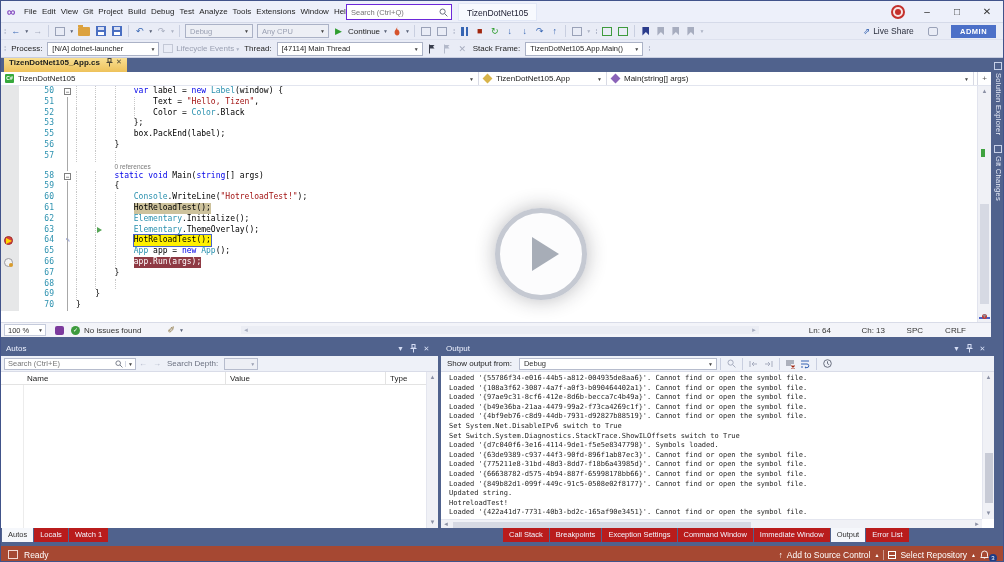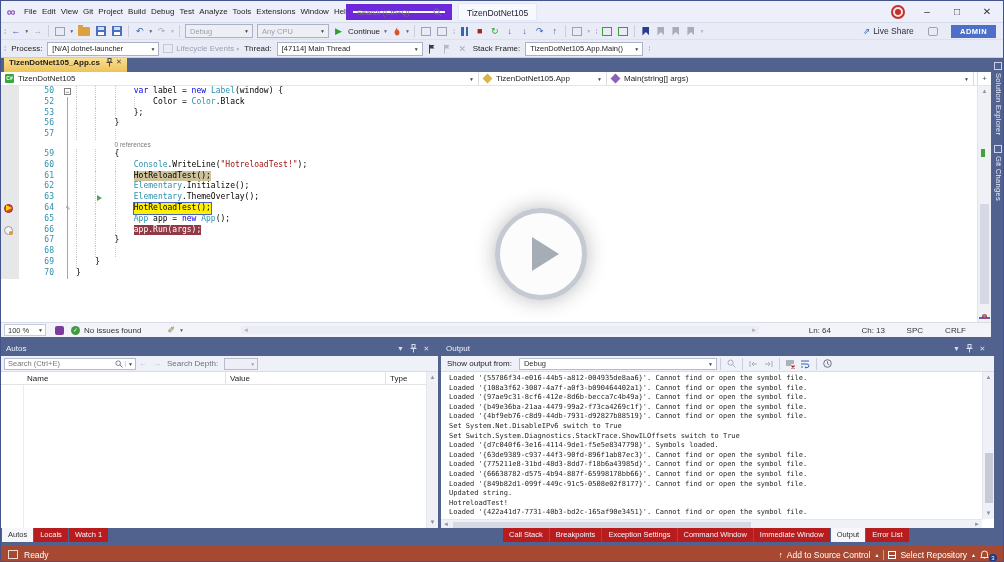--- a/index.html
+++ b/index.html
@@ -4,21 +4,21 @@
 <style>
   *{margin:0;padding:0;box-sizing:border-box}
   html,body{width:1004px;height:562px;background:#2b3a5e;font-family:"Liberation Sans","DejaVu Sans",sans-serif}
   .vs{position:relative;width:1004px;height:562px;background:#50628D;overflow:hidden;border:1px solid #41538A}
 
   
   .titlebar{position:absolute;left:0;top:0;width:100%;height:22px;background:#EDF0FA;border-bottom:1px solid #D5DAE9;display:flex;align-items:center}
   .vslogo{color:#8247BF;font-size:12px;font-weight:bold;margin:0 6px;line-height:22px}
   .menubar{display:flex;height:100%}
   .menu-item{font-size:8px;color:#1E1E1E;padding:0 2.5px;line-height:22px}
-  .qsearch{position:absolute;left:345px;top:3px;width:106px;height:16px;background:#fff;border:7px solid #6d28d9;display:flex;align-items:center}
+  .qsearch{position:absolute;left:345px;top:3px;width:106px;height:16px;background:#fff;border:1px solid #6d28d9;display:flex;align-items:center}
   .qsearch input{flex:1;border:none;outline:none;font-size:7.5px;color:#555;padding-left:4px;min-width:0;background:transparent;font-family:"Liberation Sans",sans-serif}
   .qsearch .mag{margin-right:3px;display:flex}
   .wtitle{position:absolute;left:457px;top:2px;height:18px;line-height:18px;padding:0 8px;font-size:8.5px;color:#1A1A2E;background:#F7F9FE;border:1px solid #E1E7F6}
   .rec{position:absolute;left:890px;top:4px;width:14px;height:14px;border:2px solid #C4302B;border-radius:50%;background:#F7E6E5;display:flex;align-items:center;justify-content:center}
   .rec i{width:6px;height:6px;background:#C4302B;border-radius:50%}
   .wbtn{position:absolute;top:0;width:28px;height:21px;text-align:center;line-height:21px;font-size:10px;color:#333}
   .wmin{left:912px}.wmax{left:942px}.wclose{left:972px}
 
   
   .toolbar{position:absolute;left:0;width:100%;background:#E9ECF6;display:flex;align-items:center;font-size:8px;color:#333}
@@ -374,30 +374,33 @@
       <span class="ci meth"></span>
       <span class="cl">Main(string[] args)</span>
       <span class="dd">▼</span>
     </div>
     <div class="splitbtn">+</div>
   </div>
 
   <div class="code-area">
     <div>
         <div class="code-row"><span class="g"></span><span class="n">50</span><span class="f"><i class="foldbox">−</i></span><span class="tc"><i class="ind"></i><i class="ind"></i><i class="ind"></i><span class="sk">var</span><span class="sp"> label = </span><span class="sk">new</span><span class="st"> Label</span><span class="sp">(window) {</span></span></div>
+        <div class="code-row"><span class="g"></span><span class="n">51</span><span class="f fline"></span><span class="tc"><i class="ind"></i><i class="ind"></i><i class="ind"></i><i class="ind"></i><span class="sp">Text = </span><span class="ss">"Hello, Tizen"</span><span class="sp">,</span></span></div>
         <div class="code-row"><span class="g"></span><span class="n">52</span><span class="f fline"></span><span class="tc"><i class="ind"></i><i class="ind"></i><i class="ind"></i><i class="ind"></i><span class="sp">Color = </span><span class="st">Color</span><span class="sp">.Black</span></span></div>
         <div class="code-row"><span class="g"></span><span class="n">53</span><span class="f fline"></span><span class="tc"><i class="ind"></i><i class="ind"></i><i class="ind"></i><span class="sp">};</span></span></div>
+        <div class="code-row"><span class="g"></span><span class="n">55</span><span class="f fline"></span><span class="tc"><i class="ind"></i><i class="ind"></i><i class="ind"></i><span class="sp">box.PackEnd(label);</span></span></div>
         <div class="code-row"><span class="g"></span><span class="n">56</span><span class="f fline"></span><span class="tc"><i class="ind"></i><i class="ind"></i><span class="sp">}</span></span></div>
         <div class="code-row"><span class="g"></span><span class="n">57</span><span class="f fline"></span><span class="tc"><i class="ind"></i><i class="ind"></i><i class="ind"></i></span></div>
         <div class="codelens-row">
           <span class="g"></span>
           <span class="n"></span>
           <span class="f fline"></span>
           <span class="cltext">0 references</span>
         </div>
+        <div class="code-row"><span class="g"></span><span class="n">58</span><span class="f"><i class="foldbox">−</i></span><span class="tc"><i class="ind"></i><i class="ind"></i><span class="sk">static void</span><span class="sp"> Main(</span><span class="sk">string</span><span class="sp">[] args)</span></span></div>
         <div class="code-row"><span class="g"></span><span class="n">59</span><span class="f fline"></span><span class="tc"><i class="ind"></i><i class="ind"></i><span class="sp">{</span></span></div>
         <div class="code-row"><span class="g"></span><span class="n">60</span><span class="f fline"></span><span class="tc"><i class="ind"></i><i class="ind"></i><i class="ind"></i><span class="st">Console</span><span class="sp">.WriteLine(</span><span class="ss">"HotreloadTest!"</span><span class="sp">);</span></span></div>
         <div class="code-row"><span class="g"></span><span class="n">61</span><span class="f fline"></span><span class="tc"><i class="ind"></i><i class="ind"></i><i class="ind"></i><span class="hl hl-ref"><span class="sp">HotReloadTest();</span></span></span></div>
         <div class="code-row"><span class="g"></span><span class="n">62</span><span class="f fline"></span><span class="tc"><i class="ind"></i><i class="ind"></i><i class="ind"></i><span class="st">Elementary</span><span class="sp">.Initialize();</span></span></div>
         <div class="code-row"><span class="g"></span><span class="n">63</span><span class="f fline"></span><span class="tc"><i class="ind"></i><i class="ind"></i><i class="ind"></i><span class="st">Elementary</span><span class="sp">.ThemeOverlay();</span></span><i class="play-marker"></i></div>
         <div class="code-row"><span class="g"><i class="bp-dot"></i><i class="bp-arrow"></i></span><span class="n">64<i class="pencil">✎</i></span><span class="f fline"></span><span class="tc"><i class="ind"></i><i class="ind"></i><i class="ind"></i><span class="hl hl-current"><span class="sp">HotReloadTest();</span></span></span></div>
         <div class="code-row"><span class="g"></span><span class="n">65</span><span class="f fline"></span><span class="tc"><i class="ind"></i><i class="ind"></i><i class="ind"></i><span class="st">App</span><span class="sp"> app = </span><span class="sk">new</span><span class="st"> App</span><span class="sp">();</span></span></div>
         <div class="code-row"><span class="g"><i class="bp-warn"></i></span><span class="n">66</span><span class="f fline"></span><span class="tc"><i class="ind"></i><i class="ind"></i><i class="ind"></i><span class="hl hl-bp"><span class="sp">app.Run(args);</span></span></span></div>
         <div class="code-row"><span class="g"></span><span class="n">67</span><span class="f fline"></span><span class="tc"><i class="ind"></i><i class="ind"></i><span class="sp">}</span></span></div>
         <div class="code-row"><span class="g"></span><span class="n">68</span><span class="f fline"></span><span class="tc"><i class="ind"></i><i class="ind"></i><i class="ind"></i></span></div>

